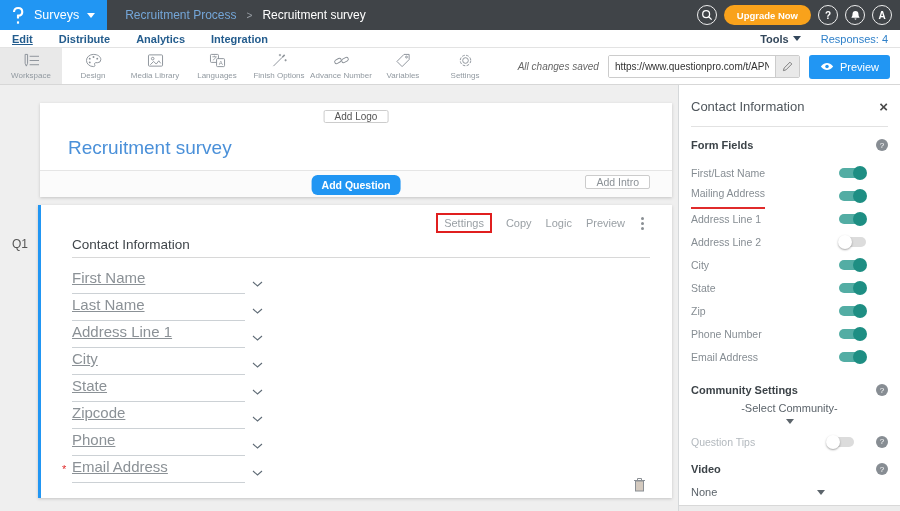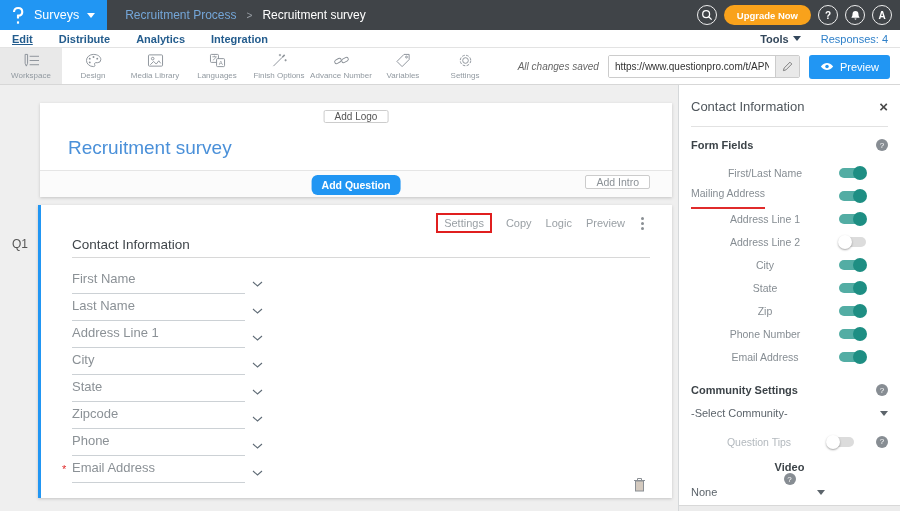--- a/index.html
+++ b/index.html
@@ -53,52 +53,52 @@
   .question-card { margin:8px 0 0 38px; width:634px; height:293px; background:#fff; border-left:3px solid #2196f3; position:relative; box-shadow:0 1px 3px rgba(0,0,0,.18); }
   .actions-row { position:absolute; top:8px; right:26px; display:flex; align-items:center; gap:14px; font-size:11px; color:#9aa0a5; }
   .action { cursor:pointer; }
   .action.boxed { border:2px solid #e01f1f; padding:2px 6px; }
   .vdots { display:flex; flex-direction:column; gap:2px; cursor:pointer; padding:2px; }
   .vdots i { width:3px; height:3px; border-radius:50%; background:#8a8f94; }
   .q-heading { position:absolute; left:31px; top:32px; font-size:13.5px; color:#40464b; }
   .q-divider { position:absolute; left:31px; top:52px; width:578px; border-bottom:1px solid #d8d8d8; }
   .fields { position:absolute; left:31px; top:62px; }
   .field-row { width:173px; height:27px; border-bottom:1px solid #ccd1d5; position:relative; display:flex; align-items:flex-end; }
-  .field-label { font-size:13px; color:#8b9196; padding-bottom:7px; }
+  .field-label { font-size:15px; color:#8b9196; padding-bottom:7px;text-decoration:underline; }
   .field-chevron { position:absolute; left:180px; bottom:6px; cursor:pointer; }
   .req { position:absolute; left:-10px; bottom:7px; color:#e02b2b; font-size:11px; }
   .trash { position:absolute; right:26px; bottom:6px; cursor:pointer; }
 
   
   .panel { position:absolute; top:85px; right:0; width:222px; bottom:0; background:#fff; border-left:1px solid #d5d8da; padding:10px 12px 0 12px; }
   .panel-header { display:flex; align-items:center; justify-content:space-between; height:22px; }
   .panel-title { font-size:13px; color:#4f565c; }
   .panel-close { font-size:15px; font-weight:bold; color:#4a4a4a; cursor:pointer; line-height:1; }
   .panel-hr { border:none; border-top:1px solid #e2e2e2; margin:9px 0 10px 0; }
   .section-row { display:flex; align-items:center; justify-content:space-between; height:16px; }
   .section-title { font-size:11px; font-weight:bold; color:#3c4348; }
   .help { width:12px; height:12px; border-radius:50%; background:#878d93; color:#fff; font-size:8px; display:flex; align-items:center; justify-content:center; cursor:pointer; flex:none; }
   .toggle-list { margin-top:8px; }
-  .toggle-row { display:flex; align-items:center; height:23px;text-align:center; }
+  .toggle-row { display:flex; align-items:center; height:23px; }
   .toggle-label { font-size:10.5px; color:#868d93; flex:1; }
   .toggle-label.annotated { flex:none; border-bottom:2px solid #e02b2b; padding-bottom:8px; margin-bottom:-4px; }
   .toggle-label.dim { color:#b3b9be; }
   .spacer { flex:1; }
   .toggle { width:27px; height:10px; border-radius:5px; position:relative; margin-right:22px; cursor:pointer; flex:none; }
   .toggle.on { background:#53ada4; }
   .toggle.on::after { content:""; position:absolute; right:-1px; top:-2px; width:14px; height:14px; border-radius:50%; background:#1e8e83; }
   .toggle.off { background:#dcdcdc; }
   .toggle.off::after { content:""; position:absolute; left:-1px; top:-2px; width:14px; height:14px; border-radius:50%; background:#fff; box-shadow:0 1px 2px rgba(0,0,0,.35); }
-  .select-row { display:flex; align-items:center; justify-content:space-between; height:22px; margin-top:4px; cursor:pointer; }
+  .select-row { display:flex; align-items:center; justify-content:space-between; height:22px; margin-top:4px; cursor:pointer;flex-direction:column; }
   .select-value { font-size:11px; color:#5c646b; }
   .dcaret { width:0; height:0; border-left:4px solid transparent; border-right:4px solid transparent; border-top:5px solid #5c646b; }
   .none-row { display:flex; align-items:center; height:22px; margin-top:4px; cursor:pointer; }
   .none-row .dcaret { margin-left:100px; }
   .panel-bottom { position:absolute; bottom:0; left:0; width:100%; height:6px; background:#ececec; border-top:1px solid #d8d8d8; }
-  .mt14 { margin-top:14px; } .mt8 { margin-top:8px;flex-direction:column; } .mt6 { margin-top:6px; }
+  .mt14 { margin-top:14px; } .mt8 { margin-top:8px; } .mt6 { margin-top:6px; }
   svg { display:block; }
 </style>
 </head>
 <body>
 
 <div class="topbar">
   <div class="brand">
     <span>
       <svg width="16" height="19" viewBox="0 0 18 20">
           <path d="M4.5 6.2c0-2.9 2-4.7 4.6-4.7 2.7 0 4.7 1.8 4.7 4.5 0 2.8-2.4 4.1-4.8 4.2v3.2" fill="none" stroke="#fff" stroke-width="2.4"></path>

